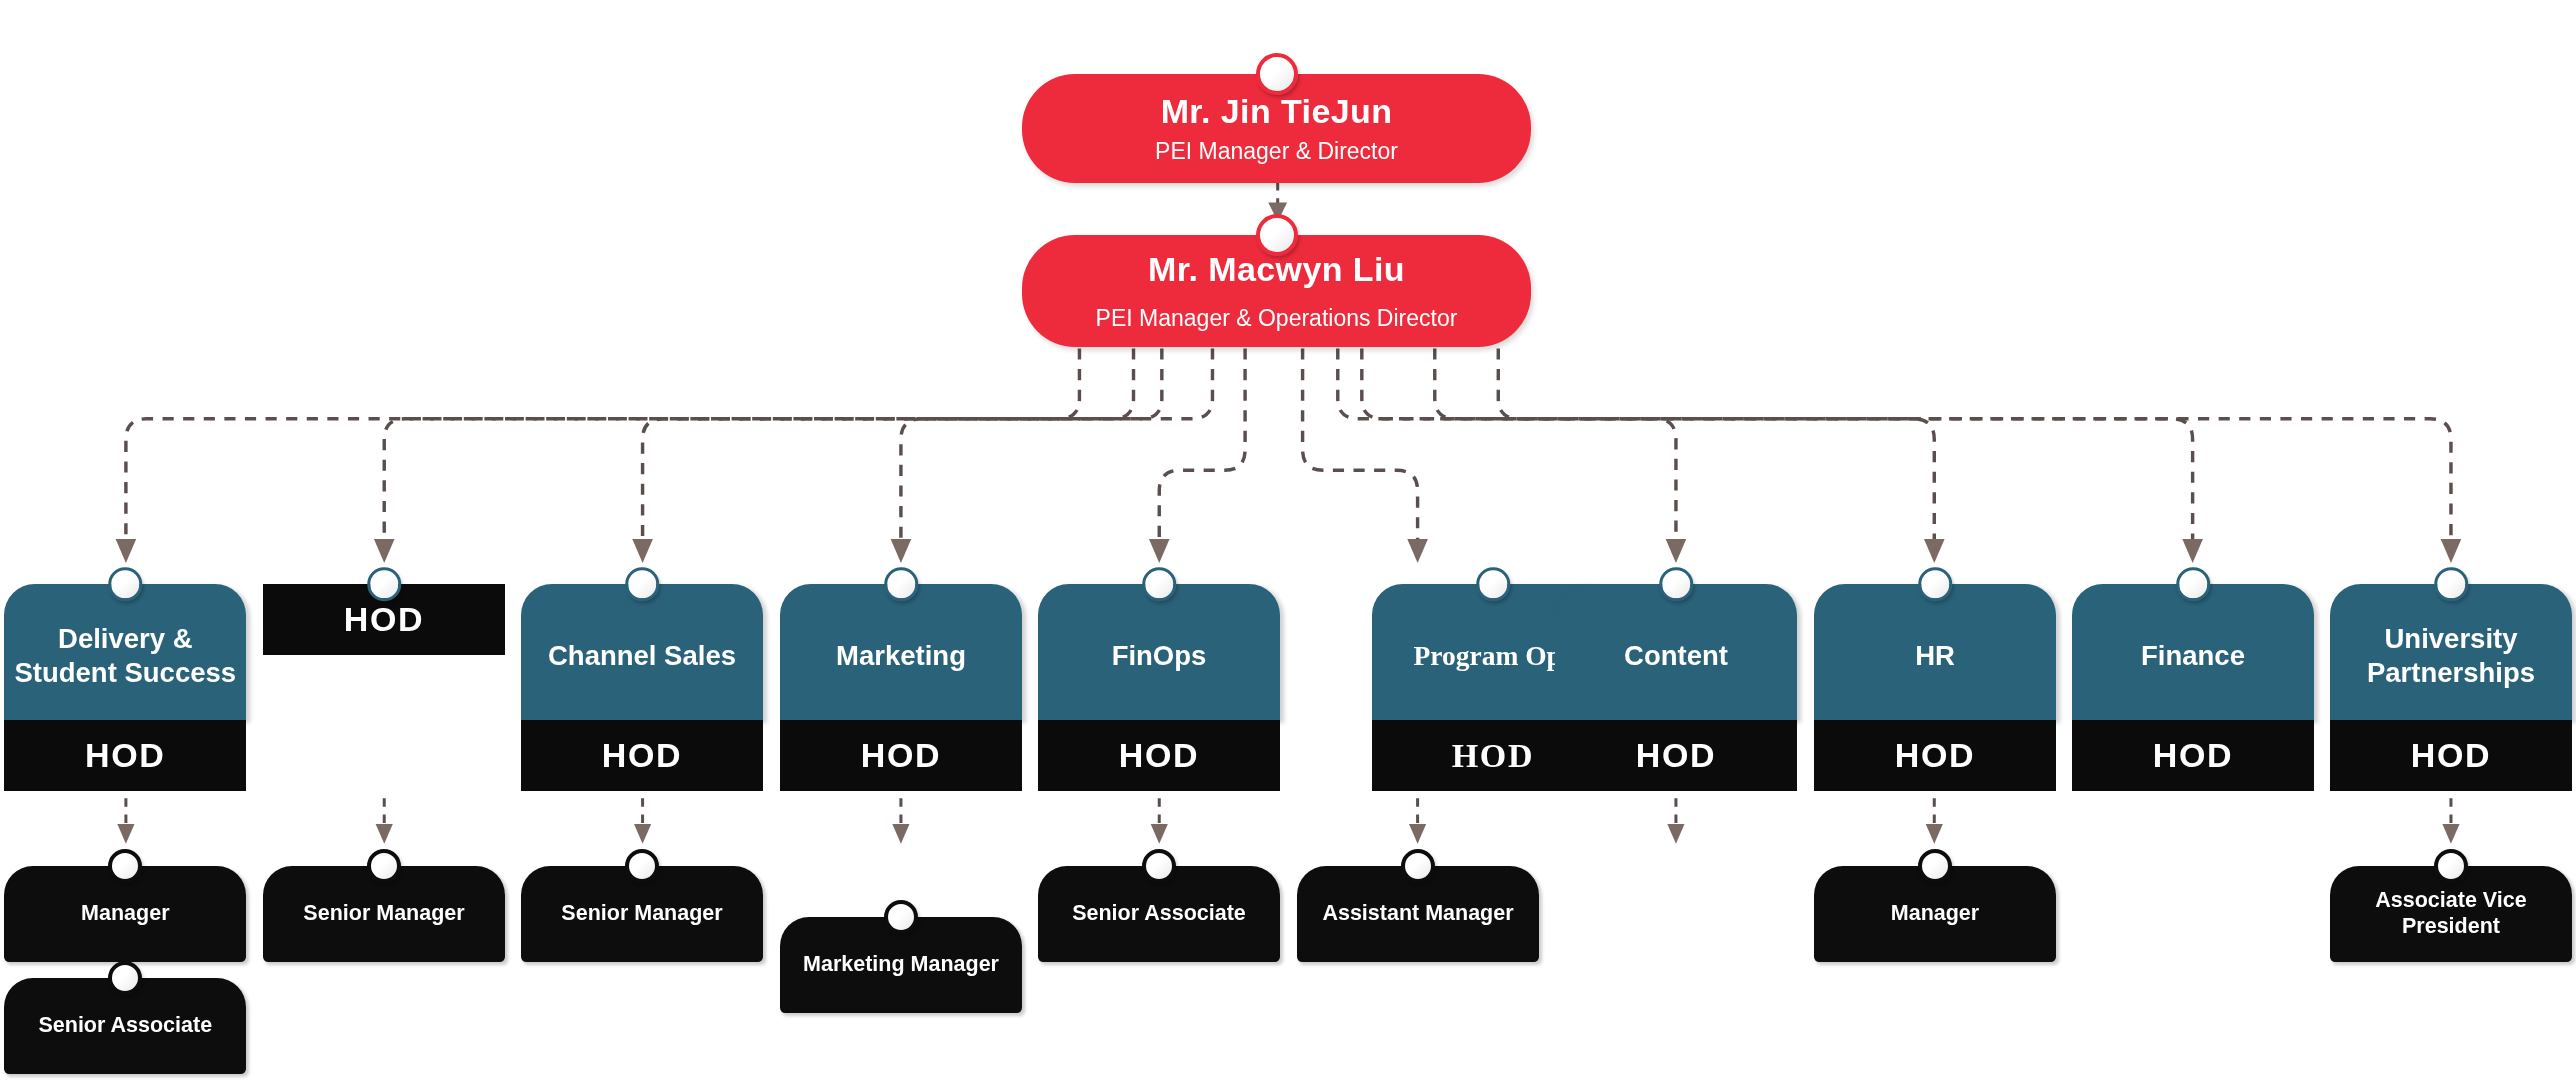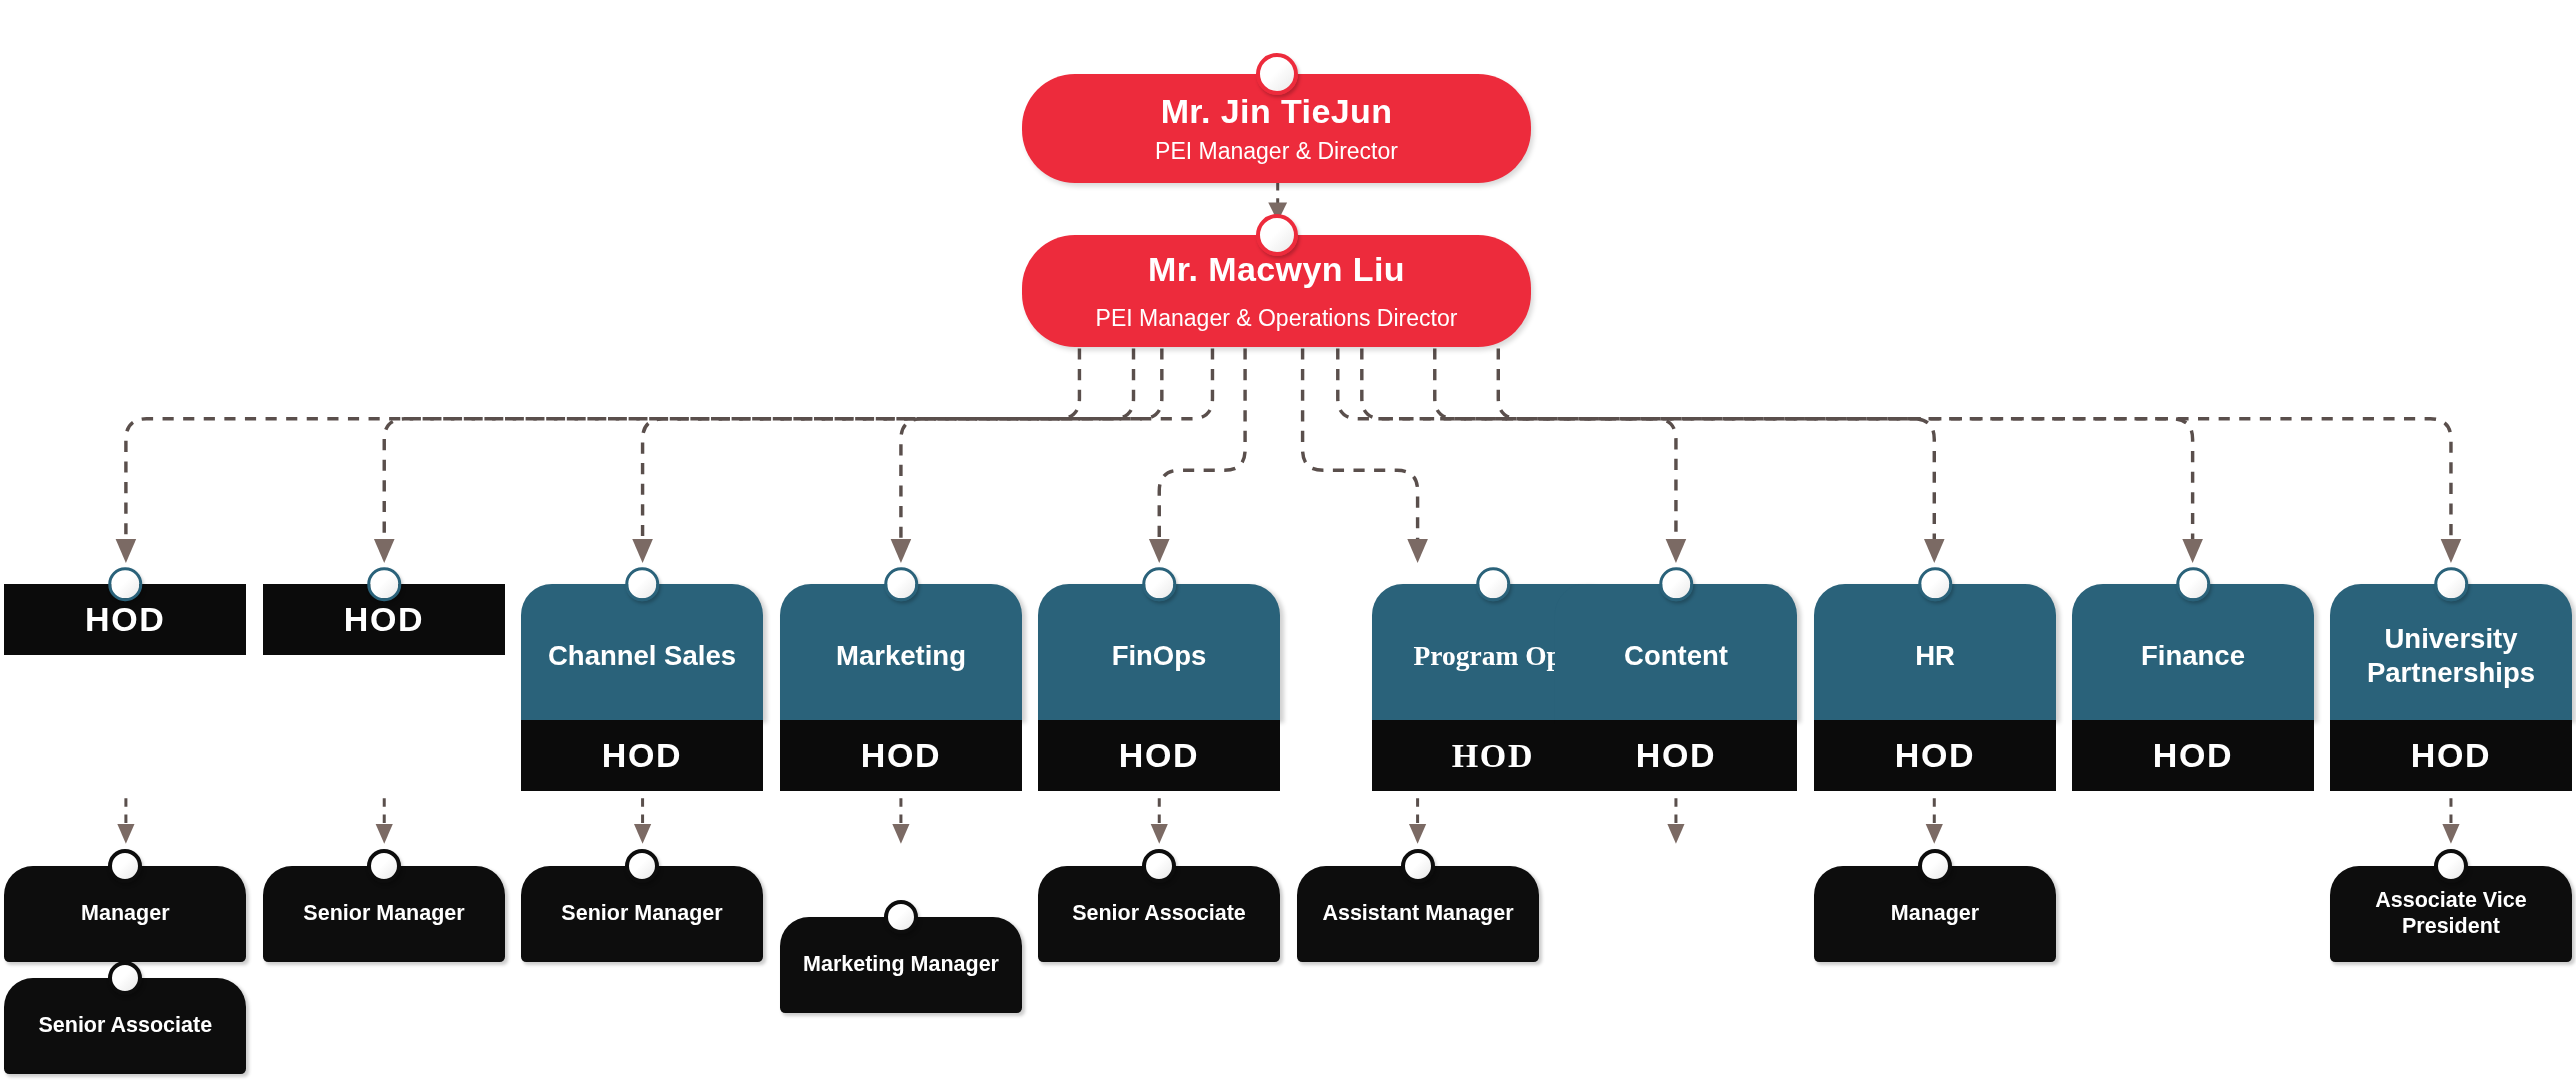--- a/index.html
+++ b/index.html
@@ -122,20 +122,24 @@
   </div>
 
   <div class="exec-card" style="top:235px;height:112px;gap:16px;">
     <span class="node-circle circle-exec"></span>
     <div class="exec-name">Mr. Macwyn Liu</div>
     <div class="exec-title">PEI Manager &amp; Operations Director</div>
   </div>
 
   <div class="dept-card" style="left:4.3px;">
     <span class="node-circle circle-dept"></span>
+    <div class="dept-head">
+        <div class="dept-name">Delivery &amp;
+Student Success</div>
+      </div>
     <div class="hod-band">HOD</div>
   </div>
   <div class="dept-card" style="left:263px;">
     <span class="node-circle circle-dept"></span>
     <div class="hod-band">HOD</div>
   </div>
   <div class="dept-card" style="left:521px;">
     <span class="node-circle circle-dept"></span>
     <div class="dept-head">
         <div class="dept-name">Channel Sales</div>

